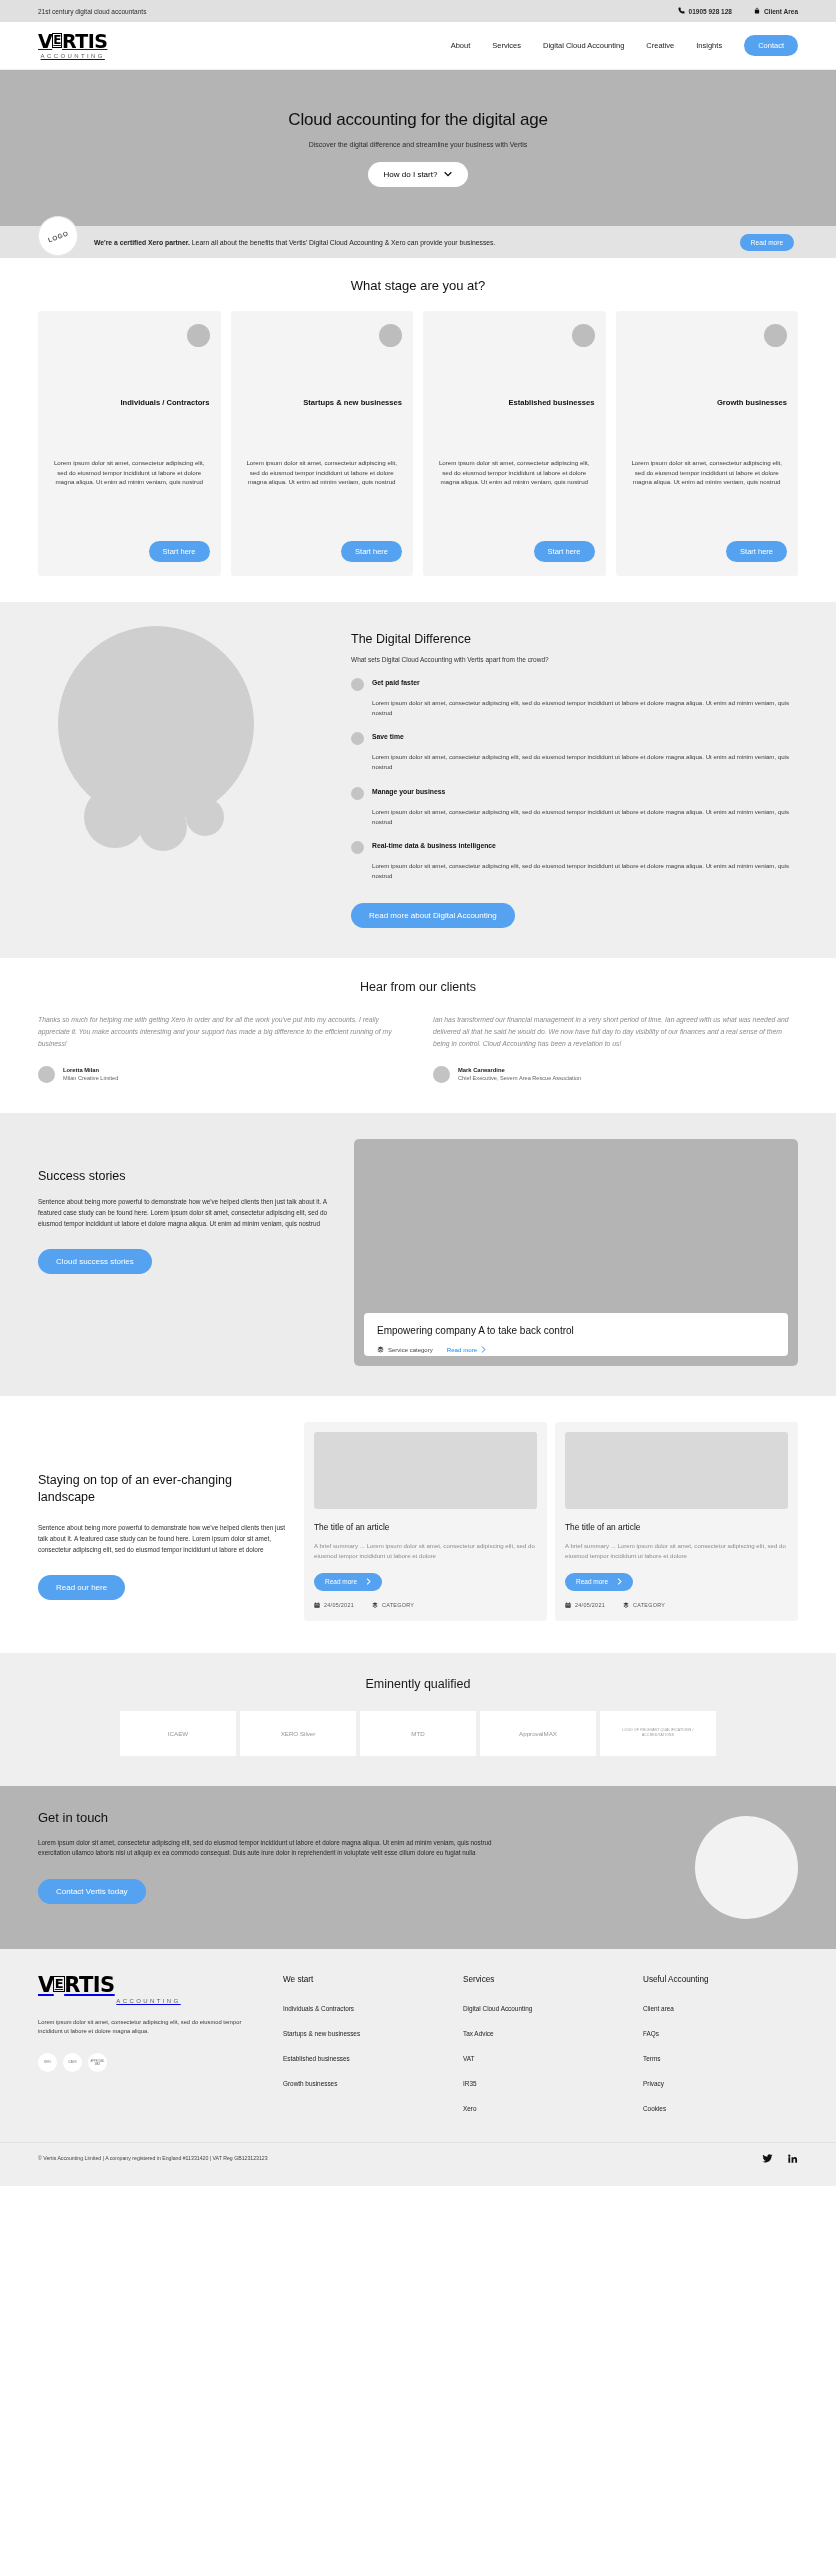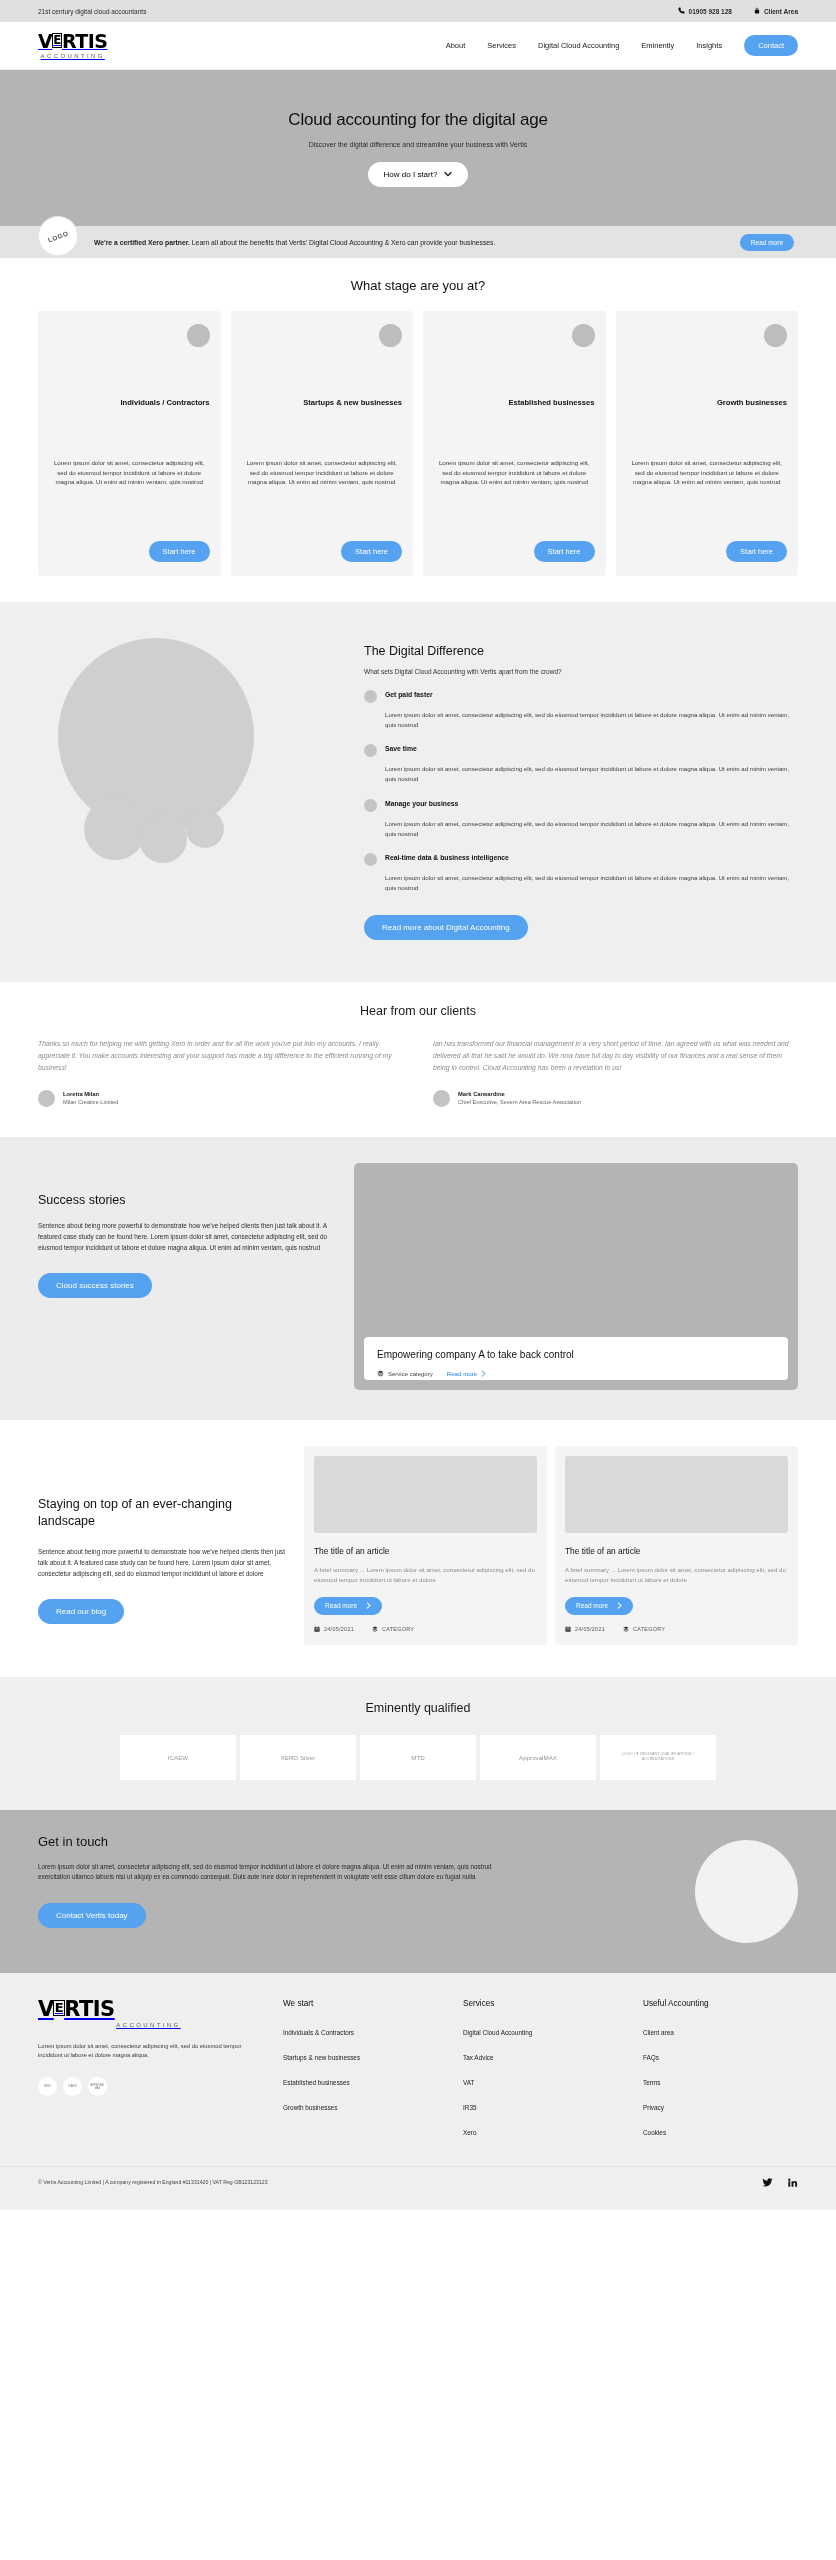--- a/index.html
+++ b/index.html
@@ -135,21 +135,21 @@
     padding: 13px 11px 14px; text-align: center;
     display: flex; flex-direction: column; align-items: flex-end; gap: 42px;
   }
   .avatar-circle { width: 23px; height: 23px; border-radius: 50%; background: #bdbdbd; }
   .card h3 { font-size: 7.6px; font-weight: 700; margin-top: 9px; color: #111; }
   .card p { font-size: 6.2px; line-height: 1.55; color: #3a3a3a; margin-top: 9px; }
   .card .btn { margin-top: 12px; }
 
   
   .dd { background: #efefef; padding: 24px 0 30px; }
-  .dd-inner { width: 760px; margin: 12px auto; display: flex; gap: 26px; }
+  .dd-inner { width: 760px; margin: 0 auto; display: flex; gap: 13px; }
   .dd-left { width: 300px; position: relative; height: 225px; }
   .blob-main { position: absolute; width: 196px; height: 196px; border-radius: 50%; background: #cfcfcf; left: 20px; top: 0; }
   .blob-b { position: absolute; width: 62px; height: 62px; border-radius: 50%; background: #cfcfcf; left: 46px; top: 160px; }
   .blob-c { position: absolute; width: 48px; height: 48px; border-radius: 50%; background: #cfcfcf; left: 101px; top: 177px; }
   .blob-d { position: absolute; width: 38px; height: 38px; border-radius: 50%; background: #cfcfcf; left: 148px; top: 172px; }
   .dd-right { flex: 1; padding-top: 6px; }
   .dd-right h2 { font-size: 12.5px; font-weight: 400; color: #111; }
   .dd-sub { font-size: 6.5px; color: #333; margin-top: 10px; }
   .feat { display: flex; gap: 8px; margin-top: 14px; }
   .feat-dot { width: 13px; height: 13px; border-radius: 50%; background: #c4c4c4; flex: none; margin-top: 1px; }
@@ -294,21 +294,21 @@
           <span>V</span>
           <span class="lbox">E</span>
           <span>RTIS</span>
         </span>
       <span class="logo-sub">ACCOUNTING</span>
     </a>
     <nav class="nav">
       <a href="#">About</a>
       <a href="#">Services</a>
       <a href="#">Digital Cloud Accounting</a>
-      <a href="#">Eminently</a>
+      <a href="#">Creative</a>
       <a href="#">Insights</a>
       <button class="btn">Contact</button>
     </nav>
   </div>
 </header>
 
 <section class="hero">
   <h1>Cloud accounting for the digital age</h1>
   <p>Discover the digital difference and streamline your business with Vertis</p>
   <button class="pill-white">
@@ -472,21 +472,21 @@
       </div>
     </div>
   </div>
 </section>
 
 <section class="insights">
   <div class="insights-inner">
     <div class="insights-left">
       <h2>Staying on top of an ever-changing landscape</h2>
       <p>Sentence about being more powerful to demonstrate how we've helped clients then just talk about it. A featured case study can be found here. Lorem ipsum dolor sit amet, consectetur adipiscing elit, sed do eiusmod tempor incididunt ut labore et dolore</p>
-      <button class="btn lg">Read our blog</button>
+      <button class="btn lg">Read our here</button>
     </div>
     <div class="art-grid">
       <article class="art">
         <div class="art-thumb"></div>
         <h3>The title of an article</h3>
         <p>A brief summary ... Lorem ipsum dolor sit amet, consectetur adipiscing elit, sed do eiusmod tempor incididunt ut labore et dolore</p>
         <button class="btn sm">
           <span>Read more</span>
           <span style="margin-left:4px;">
             <svg width="5" height="7" viewBox="0 0 8 12" fill="none" stroke="#fff" stroke-width="1.8">

